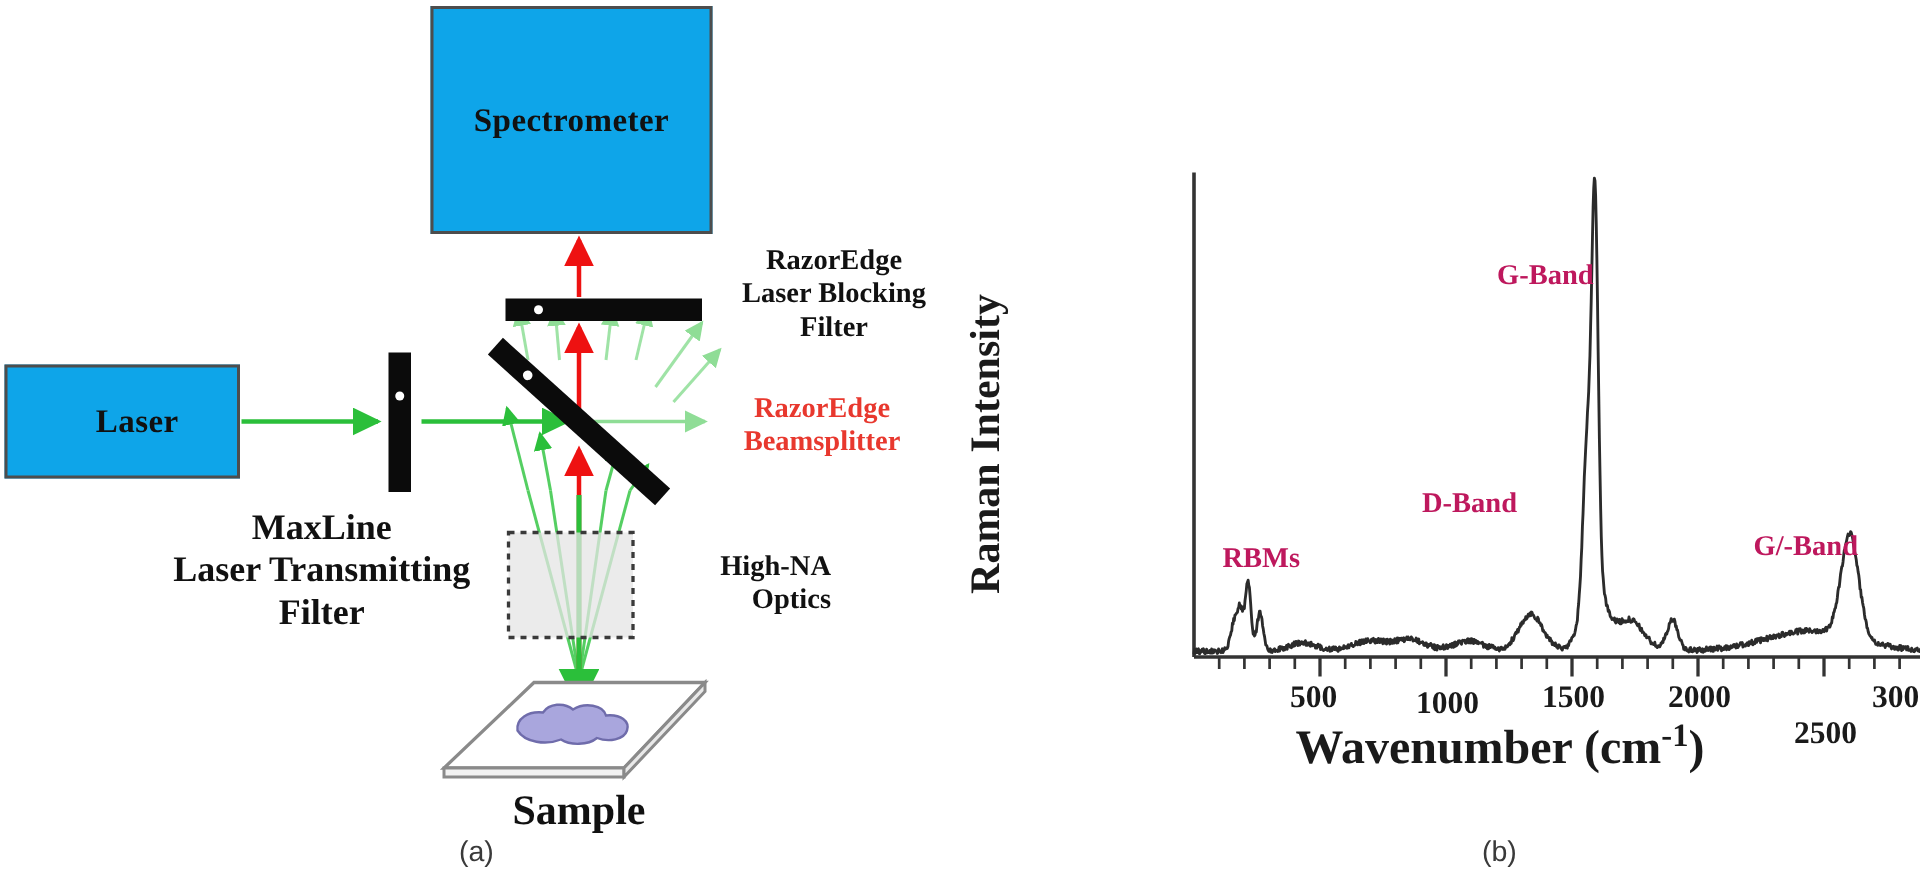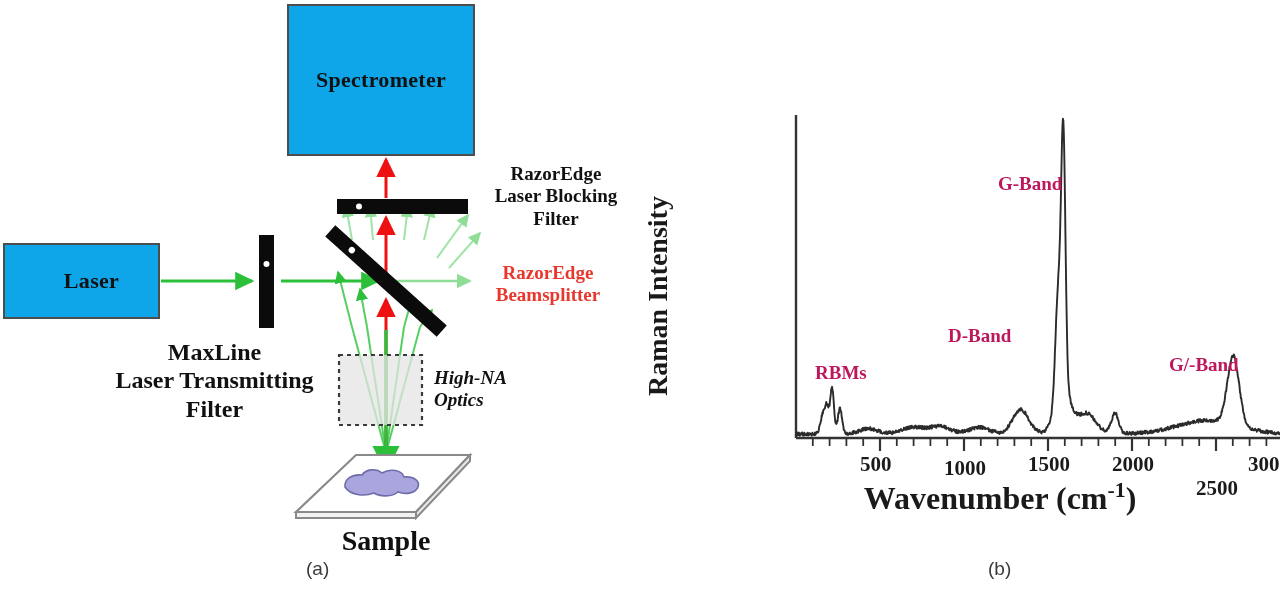--- a/index.html
+++ b/index.html
@@ -169,21 +169,21 @@
       <div>RazorEdge</div>
       <div>Laser Blocking</div>
       <div>Filter</div>
     </div>
 
     <div class="cap red" style="left:468px;top:262px;width:160px;font-size:19px;">
       <div>RazorEdge</div>
       <div>Beamsplitter</div>
     </div>
 
-    <div class="cap" style="left:434px;top:367px;width:120px;font-size:19px;text-align:left;font-style:italic;">
+    <div class="cap" style="left:434px;top:367px;width:120px;font-size:19px;text-align:right;">
       <div>High-NA</div>
       <div>Optics</div>
     </div>
 
     <div class="cap" style="left:311px;top:524px;width:150px;font-size:28px;">
       <div>Sample</div>
     </div>
 
     <div class="panel-letter" style="left:306px;top:558px;">(a)</div>
   </div>

